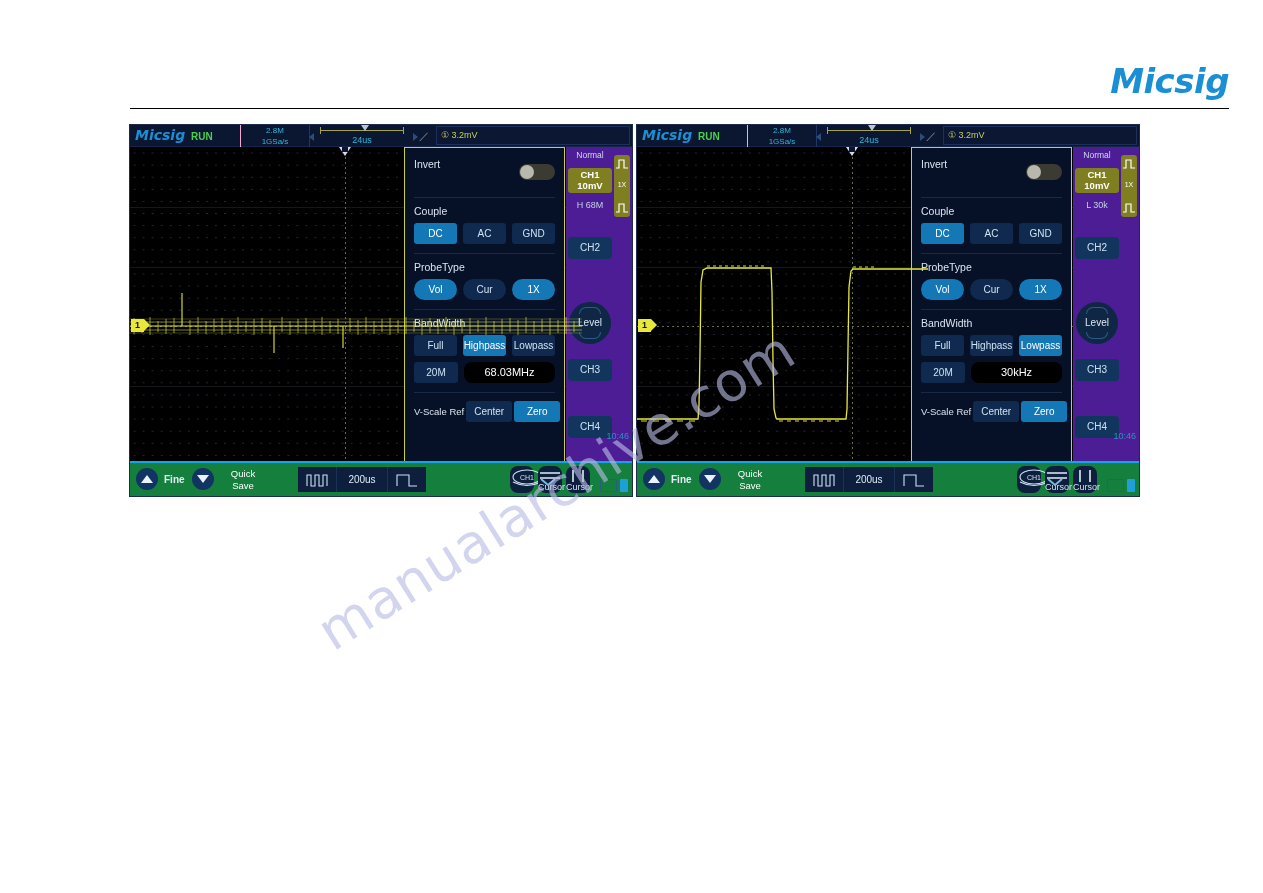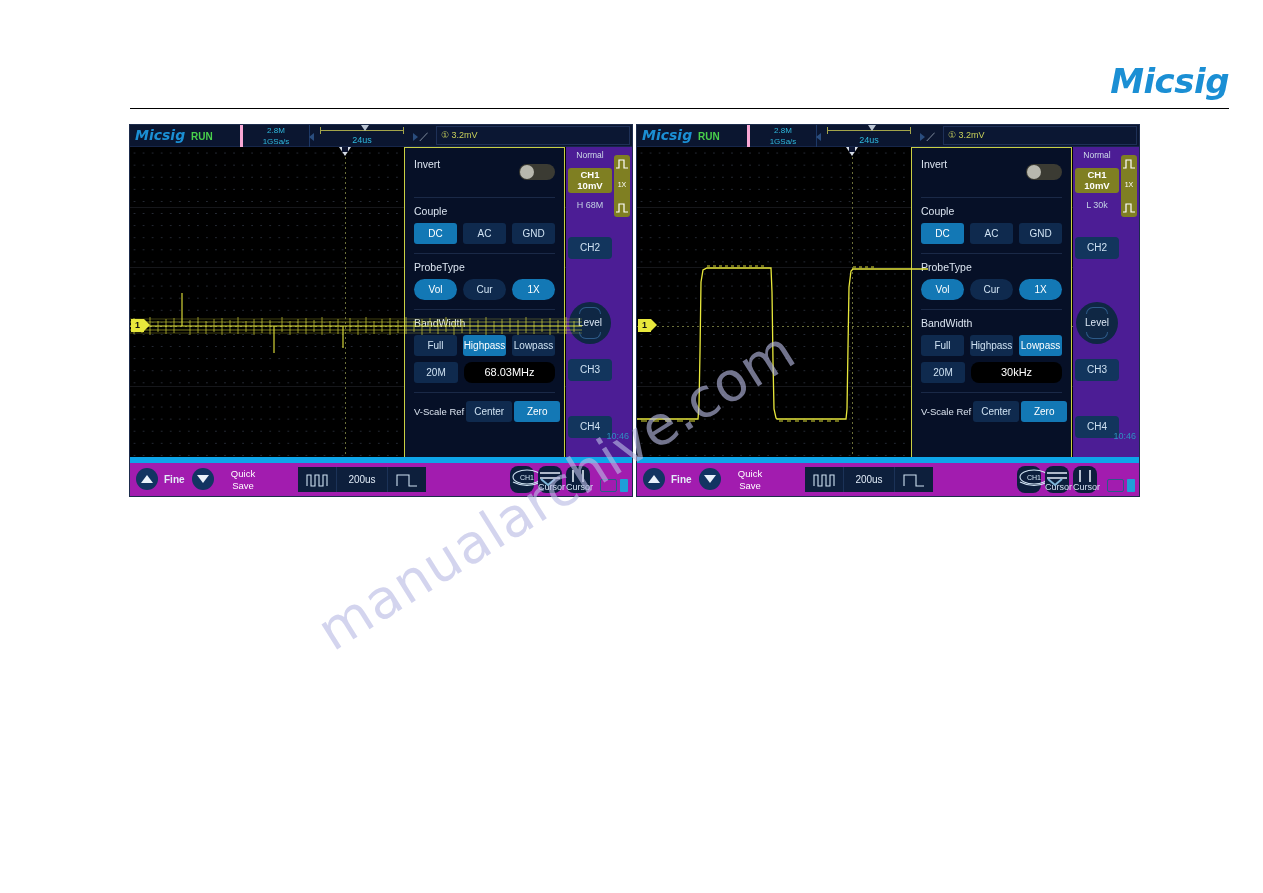--- a/index.html
+++ b/index.html
@@ -94,21 +94,21 @@
     position: absolute;
     left: 61px; top: 6px;
     font-size: 10px;
     color: #49d14b;
     font-weight: bold;
   }
   .sb-memblock {
     position: absolute;
     left: 110px; top: 0px;
     width: 70px; height: 28px;
-    border-left: 3px solid #f9a8d4;
+    border-left: 1px solid #f9a8d4;
     border-right: 1px solid #1d3866;
     box-sizing: border-box;
     text-align: center;
     color: #37c7e8;
   }
   .sb-memblock .l1 { font-size: 8px; margin-top: 1px; color:#2fb9dd;}
   .sb-memblock .l2 { font-size: 8px; margin-top: 2px; color:#2fb9dd;}
   .sb-timebar {
     position: absolute;
     left: 184px; top: 1px;
@@ -433,22 +433,22 @@
     font-size: 9px;
     color: #2f8fc0;
   }
 
   
   .toolbar {
     position: absolute;
     left: 0; bottom: 0;
     width: 100%;
     height: 33px;
-    background: #a21caf;
-    border-top: 6px solid #0ea5e9;
+    background: #15803d;
+    border-top: 2px solid #0ea5e9;
   }
   .tb-updown {
     position: absolute;
     left: 6px; top: 5px;
     width: 22px; height: 22px;
     border-radius: 50%;
     background: #123462;
   }
   .tb-updown.down { left: 62px; }
   .tri-up, .tri-dn {

